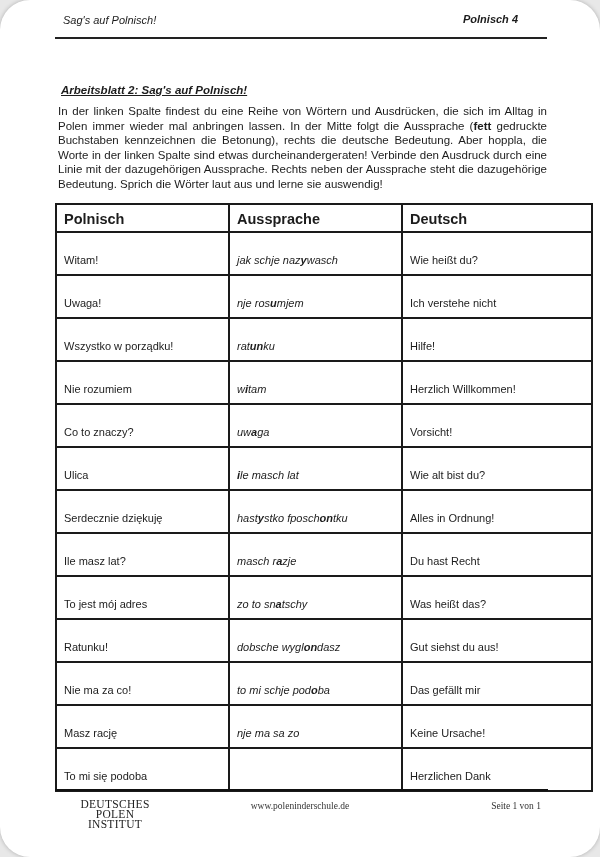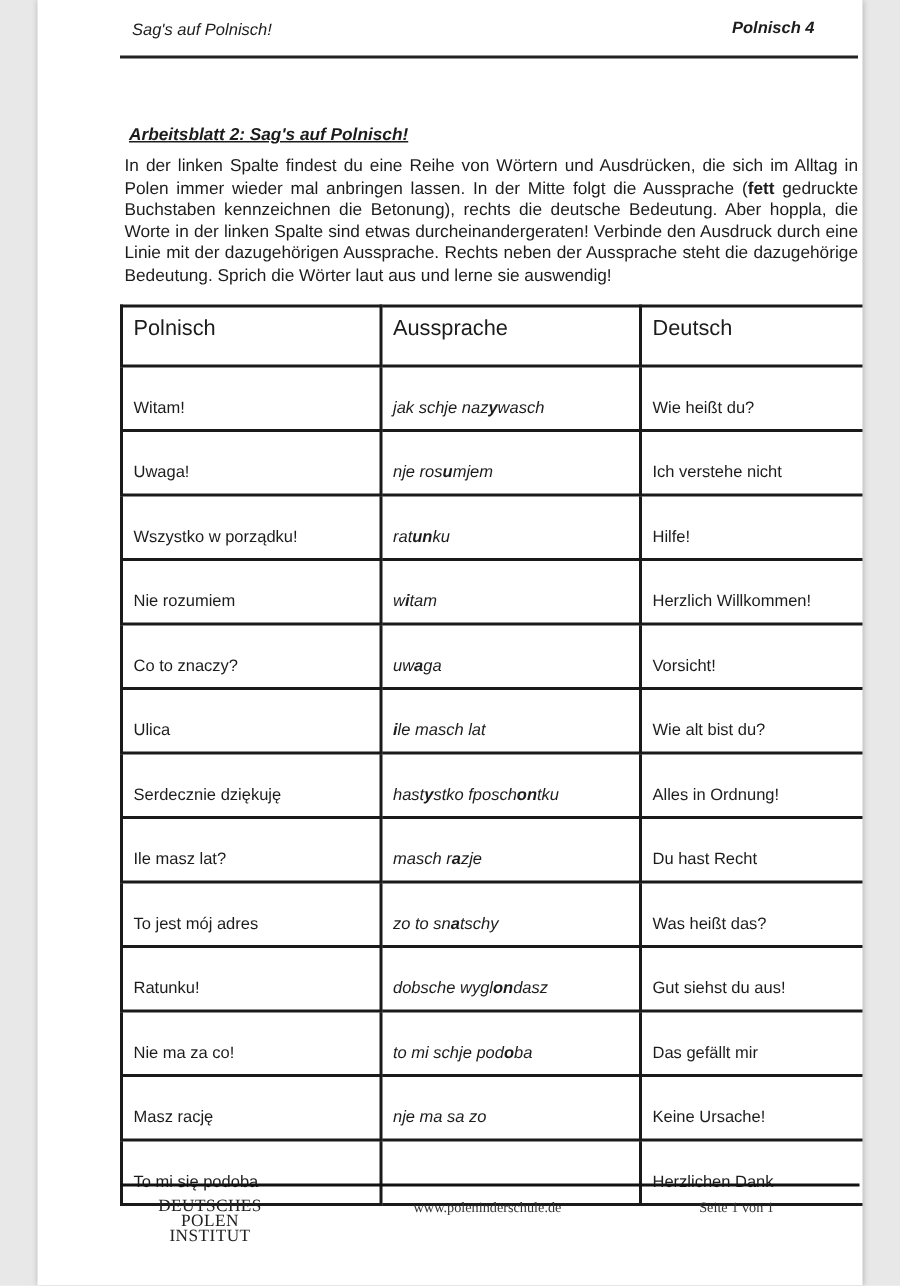--- a/index.html
+++ b/index.html
@@ -1,21 +1,22 @@
 <!DOCTYPE html>
 <html><head>
 <meta charset="utf-8">
 <style>
   html,body{margin:0;padding:0;background:#e8e8e8;}
   .page{
-    position:relative;width:550px;height:857px;margin:0 auto;
+    position:relative;width:600px;height:857px;margin:0 auto;
     background:#ffffff;color:#1c1c1c;
     font-family:"Liberation Sans",sans-serif;
     box-shadow:0 0 4px rgba(0,0,0,.25);
     overflow:hidden;
+    border-radius:30px;
   }
   
   .hdr-left{position:absolute;top:14px;left:63px;font-size:11px;font-style:italic;}
   .hdr-right{position:absolute;top:13px;left:463px;font-size:11px;font-style:italic;font-weight:bold;}
   .hdr-rule{position:absolute;top:37px;left:55px;width:492px;height:2px;background:#222;}
 
   
   .ws-title{
     position:absolute;top:84px;left:61px;
     font-size:11.5px;font-weight:bold;font-style:italic;
@@ -27,22 +28,22 @@
   }
   .intro b{font-weight:bold;}
 
   
   .vtable{
     position:absolute;top:203px;left:55px;
     border-collapse:collapse;table-layout:fixed;width:491px;
   }
   .vtable th,.vtable td{border:2px solid #1a1a1a;vertical-align:bottom;}
   .vtable th{
-    width:158px;text-align:left;font-size:14.5px;font-weight:normal;
-    padding:6px 6px 16px 7px;vertical-align:middle;
+    width:158px;text-align:left;font-size:14.5px;font-weight:bold;
+    padding:6px 6px 4px 7px;vertical-align:middle;
   }
   .vtable th:last-child{width:175px;}
   .vtable td{
     height:31px;font-size:11px;padding:2px 22px 8px 7px;
   }
   .vtable td.aus{font-style:italic;}
   .vtable td b{font-weight:bold;}
 
   
   .ftr-rule{position:absolute;top:789px;left:55px;width:493px;height:2px;background:#111;}

